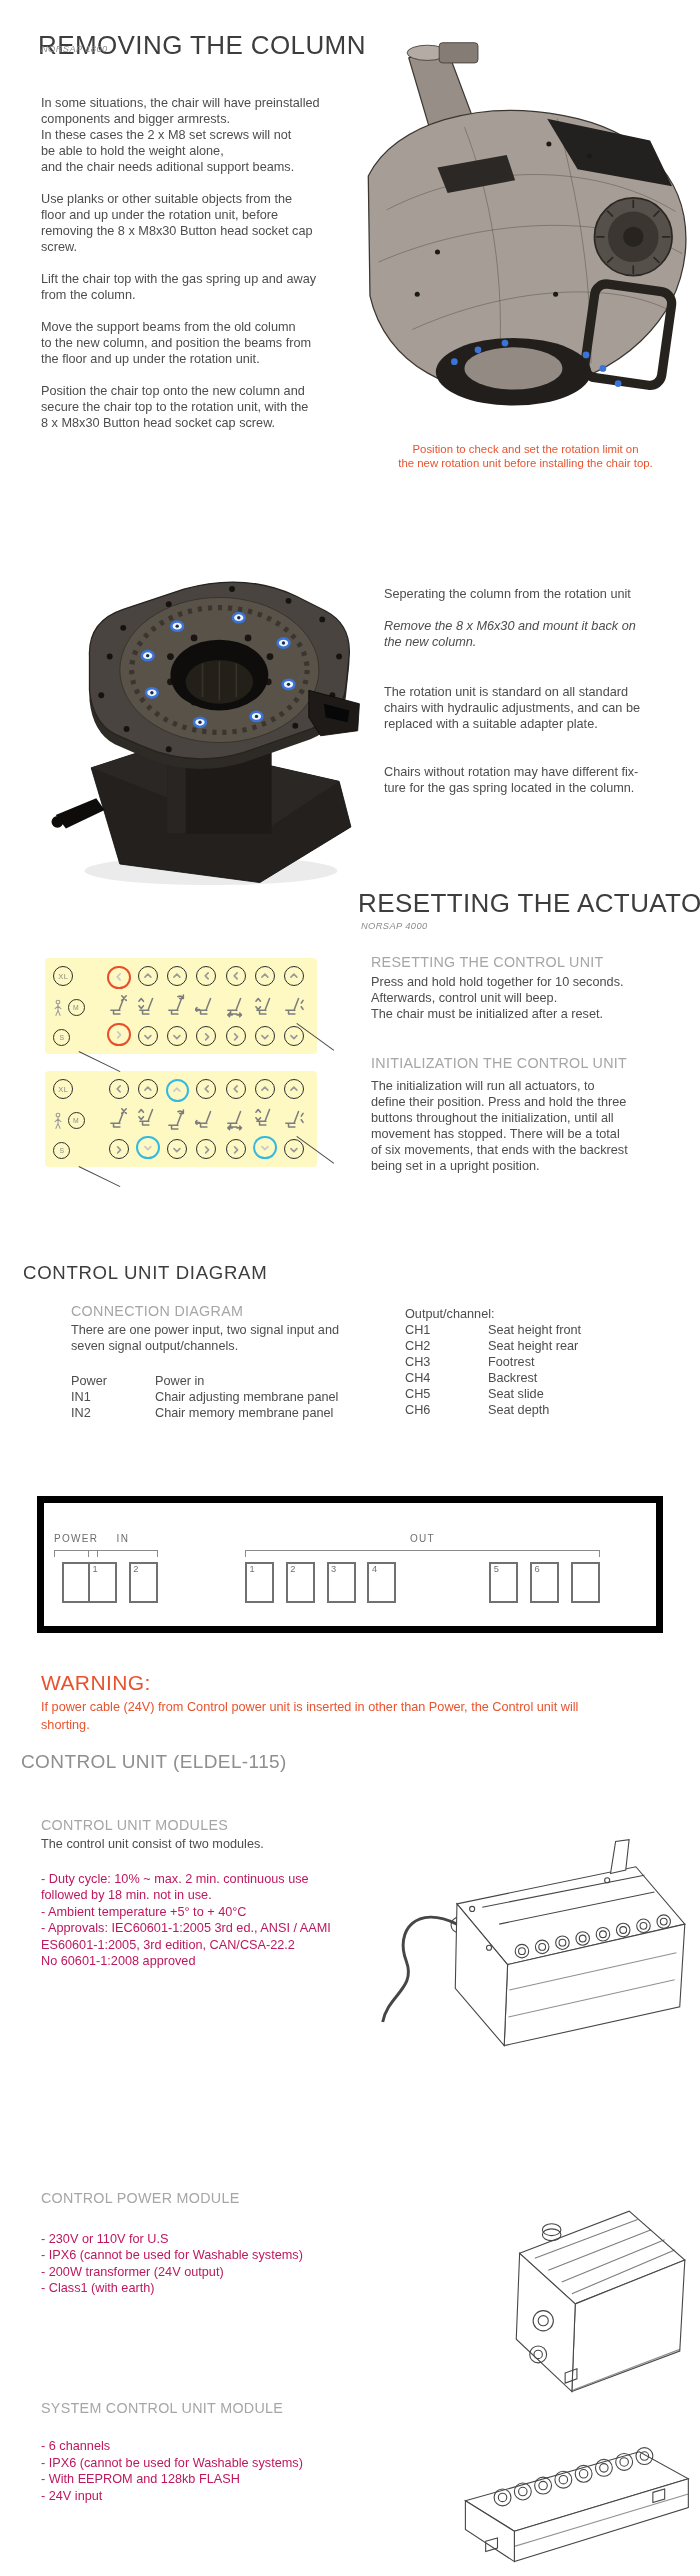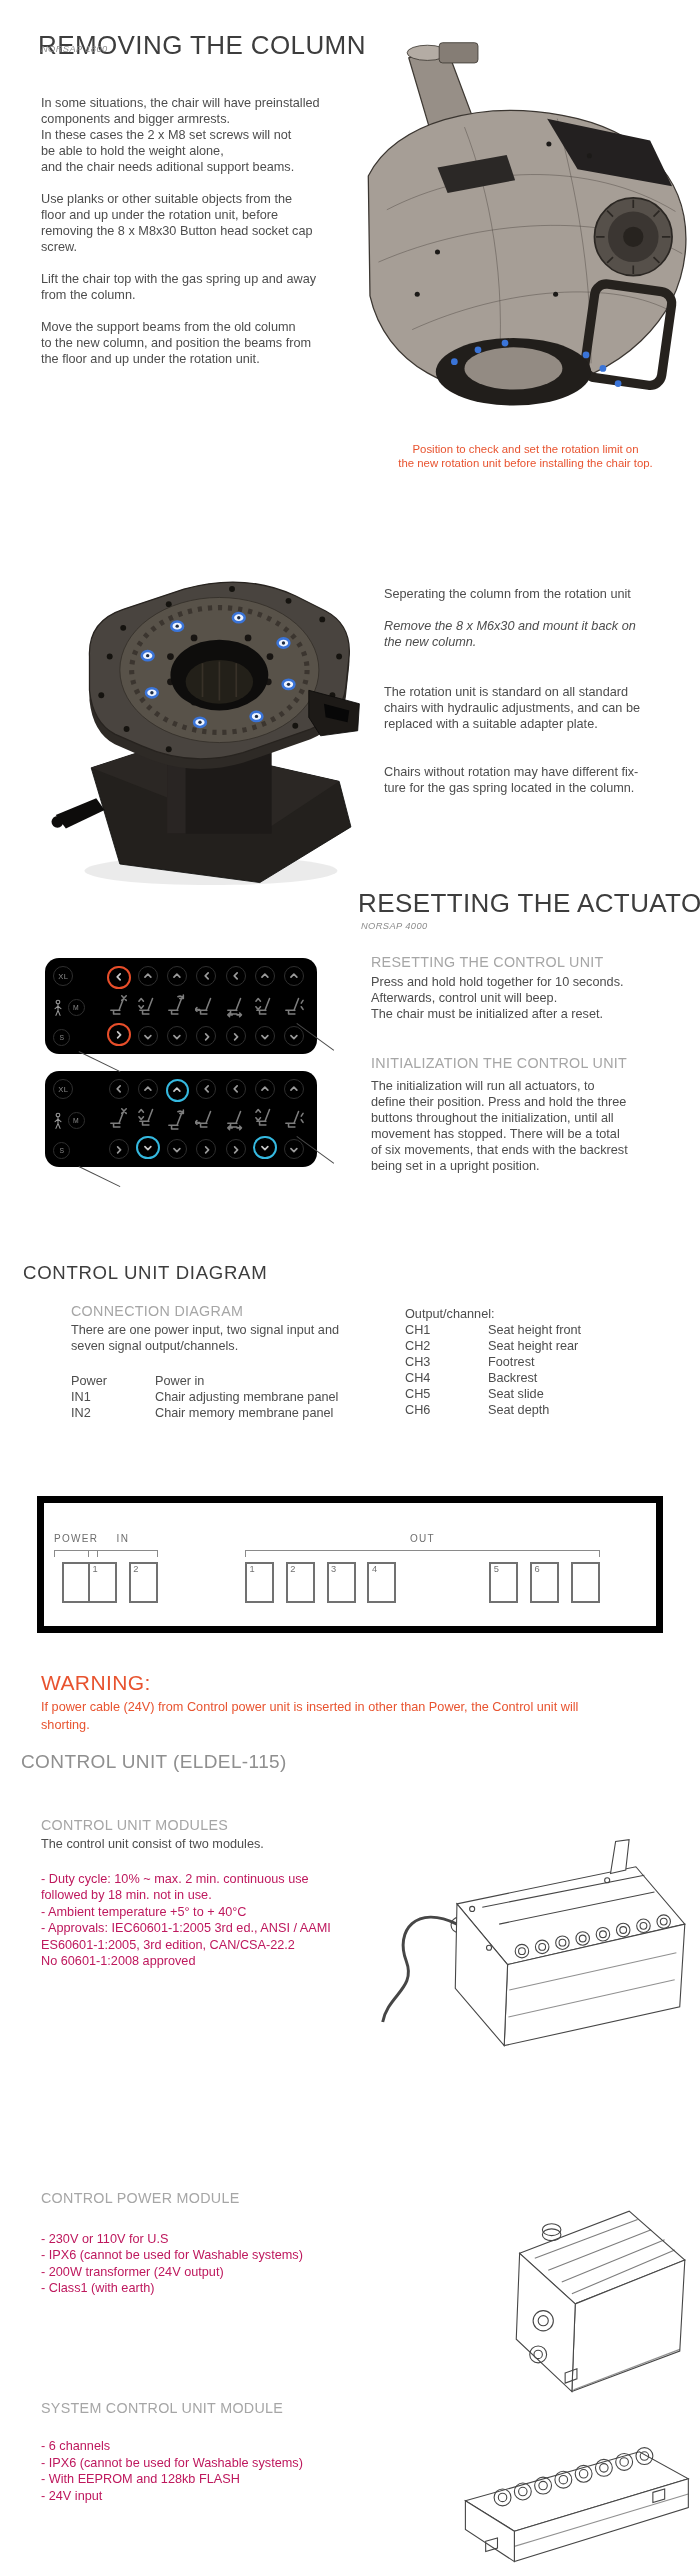--- a/index.html
+++ b/index.html
@@ -13,21 +13,21 @@
   .prelines { white-space:pre-line; }
   .body-txt { font-size:12.7px; line-height:16px; color:#4d4d4d; }
   .body-txt p { margin-bottom:16px; white-space:pre-line; }
   .ghead { font-size:14.3px; font-weight:300; color:#a6a6a6; letter-spacing:0.3px; }
   .ital { font-style:italic; }
   .red { color:var(--accent); }
 
   .caption { font-size:11.4px; line-height:14.3px; text-align:center; }
 
   
-  .panel { position:absolute; width:272px; height:96px; background:#000000; border-radius:14px;
+  .panel { position:absolute; width:272px; height:96px; background:#fef9c3; border-radius:4px;
            display:flex; align-items:stretch; padding:7.6px 8.4px; }
   .pleft { display:flex; flex-direction:column; justify-content:space-between; width:51px; padding:0.8px 0; }
   .pcircle { border:0.8px solid #2f2f2f; border-radius:50%; color:#8b8b8b;
              display:flex; align-items:center; justify-content:center; letter-spacing:0.4px; }
   .plg { width:20px; height:20px; font-size:7.6px; }
   .psm { width:17px; height:17px; font-size:6.8px; }
   .pmid { display:flex; align-items:center; gap:4.2px; }
   .pcol { flex:1; display:flex; flex-direction:column; align-items:center; justify-content:space-between; }
   .pbtn { width:20px; height:20px; border:0.8px solid #2e2e2e; border-radius:50%;
           display:flex; align-items:center; justify-content:center; flex:none; }
@@ -77,20 +77,23 @@
 and the chair needs aditional support beams.</p>
     <p>Use planks or other suitable objects from the
 floor and up under the rotation unit, before
 removing the 8 x M8x30 Button head socket cap
 screw.</p>
     <p>Lift the chair top with the gas spring up and away
 from the column.</p>
     <p>Move the support beams from the old column
 to the new column, and position the beams from
 the floor and up under the rotation unit.</p>
+    <p>Position the chair top onto the new column and
+secure the chair top to the rotation unit, with the
+8 x M8x30 Button head socket cap screw.</p>
   </div>
 
   <svg class="abs" style="left:336px;top:41px" width="365" height="373" viewBox="0 0 432 442">
     <path d="M86 20 L130 6 L172 118 L122 142 Z" fill="#978f87" stroke="#3e3933" stroke-width="1.5"></path>
     <ellipse cx="108" cy="14" rx="24" ry="9" fill="#b4aca4" stroke="#3e3933"></ellipse>
     <rect x="122" y="2" width="46" height="24" rx="4" fill="#857d75" stroke="#3e3933"></rect>
     <path d="M38 160 C70 96 170 70 268 88 C356 104 420 158 414 246 C408 330 338 398 236 414 C138 428 58 382 40 302 Z" fill="#a69e96" stroke="#3b3631" stroke-width="1.5"></path>
     <path d="M60 200 C160 148 300 140 402 202" fill="none" stroke="#49433d" opacity="0.5"></path>
     <path d="M50 262 C170 210 322 202 410 252" fill="none" stroke="#49433d" opacity="0.5"></path>
     <path d="M90 342 C200 292 330 282 400 322" fill="none" stroke="#49433d" opacity="0.5"></path>

